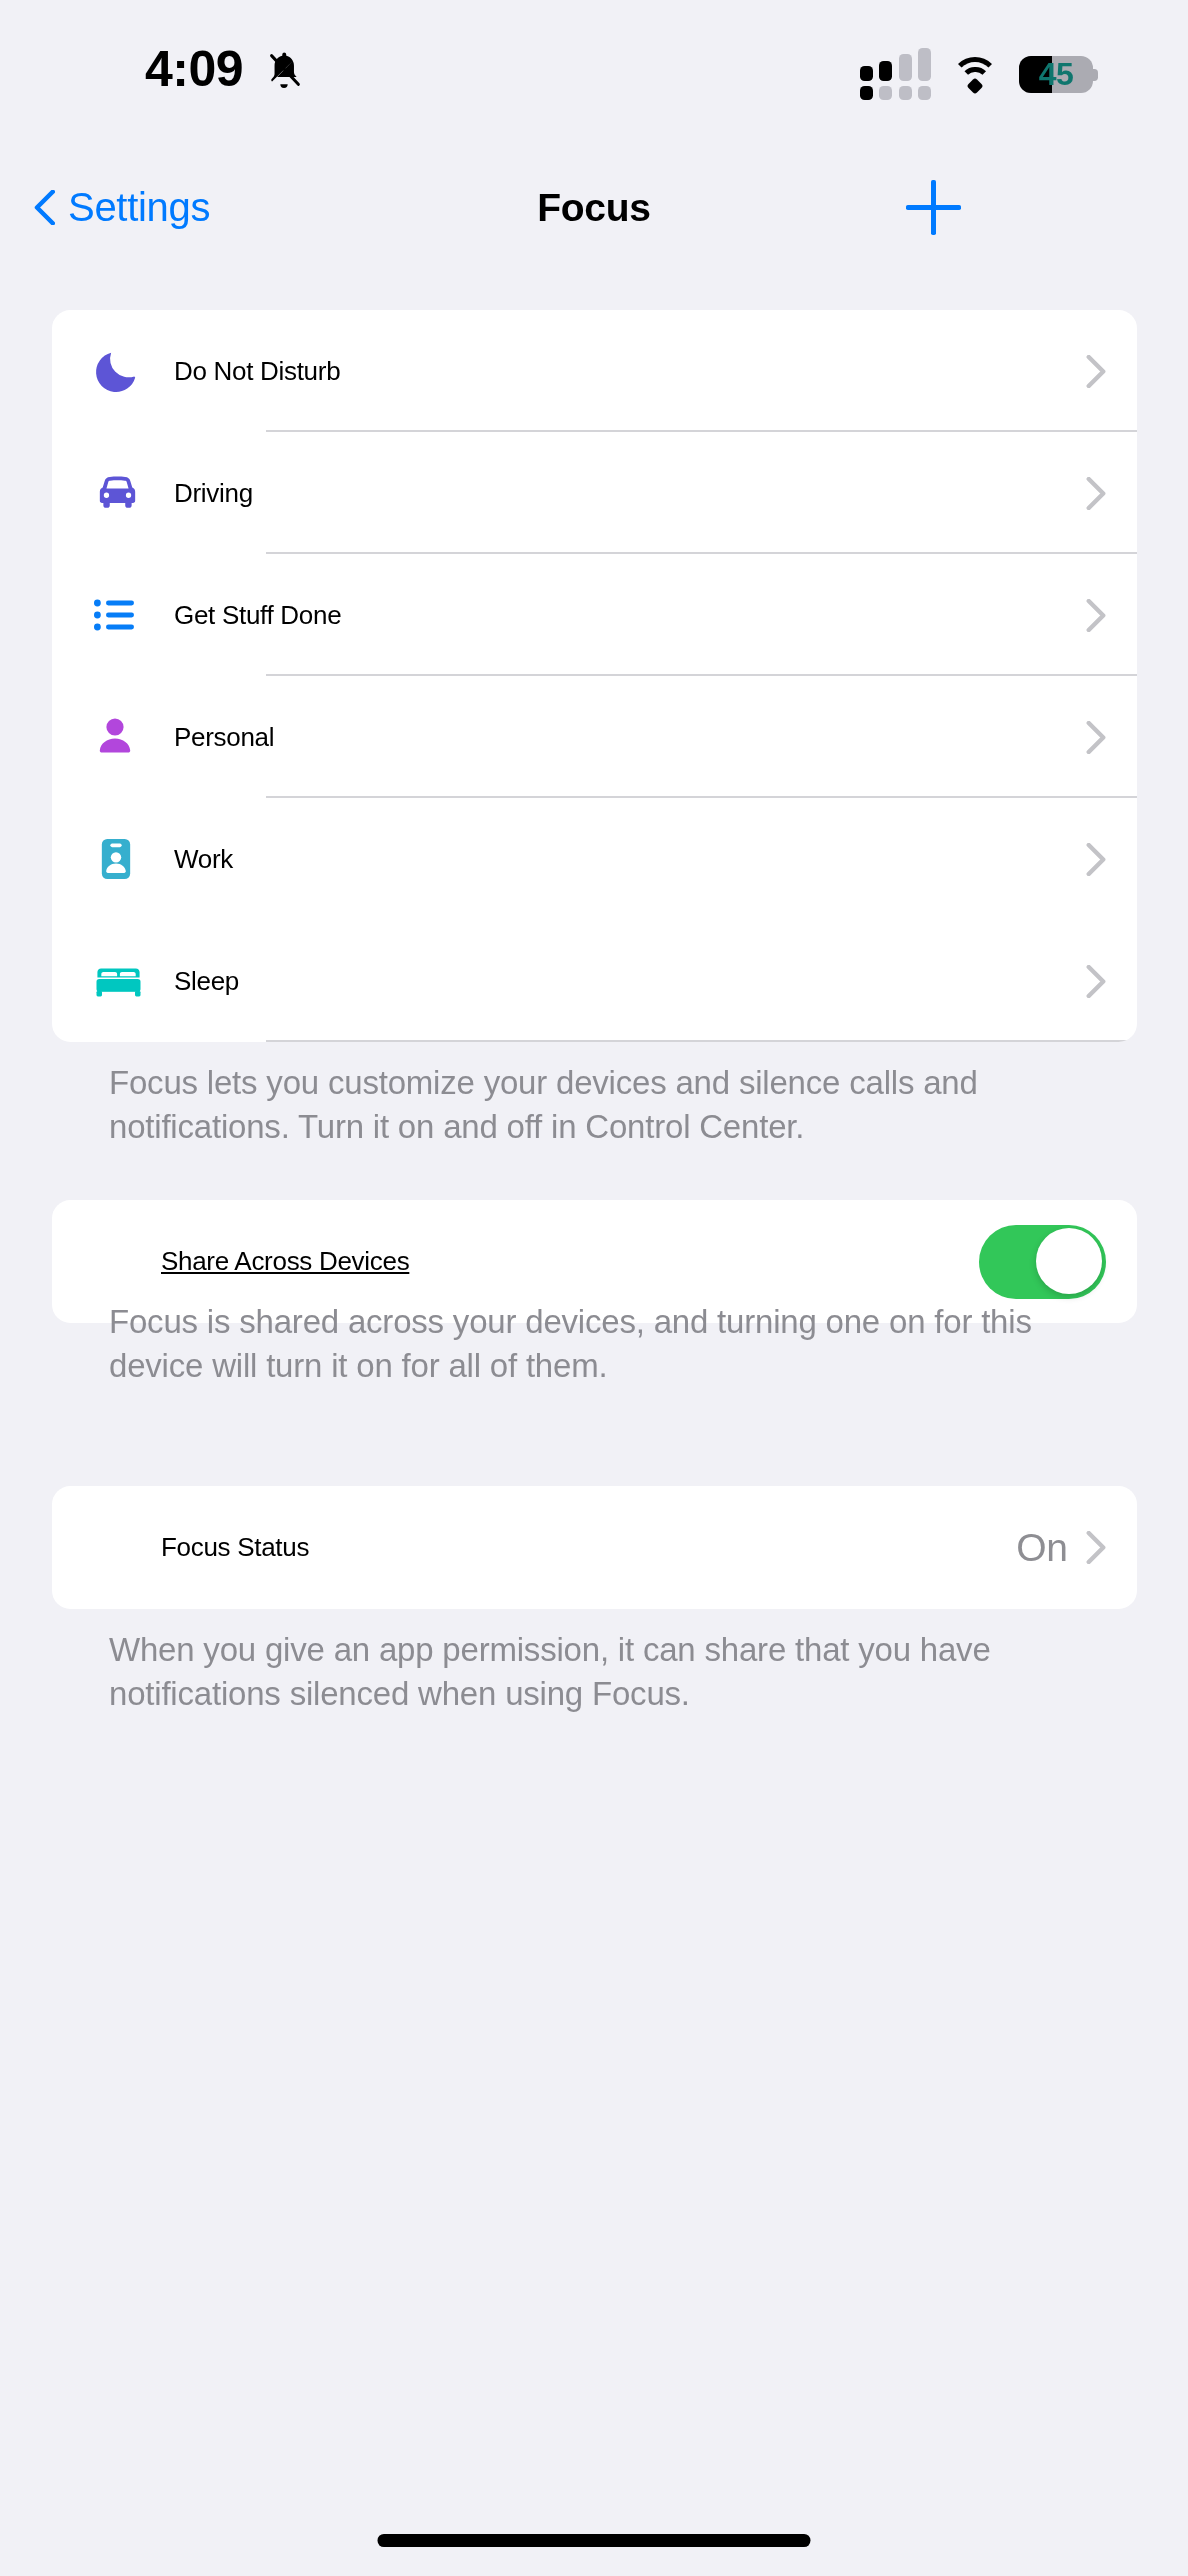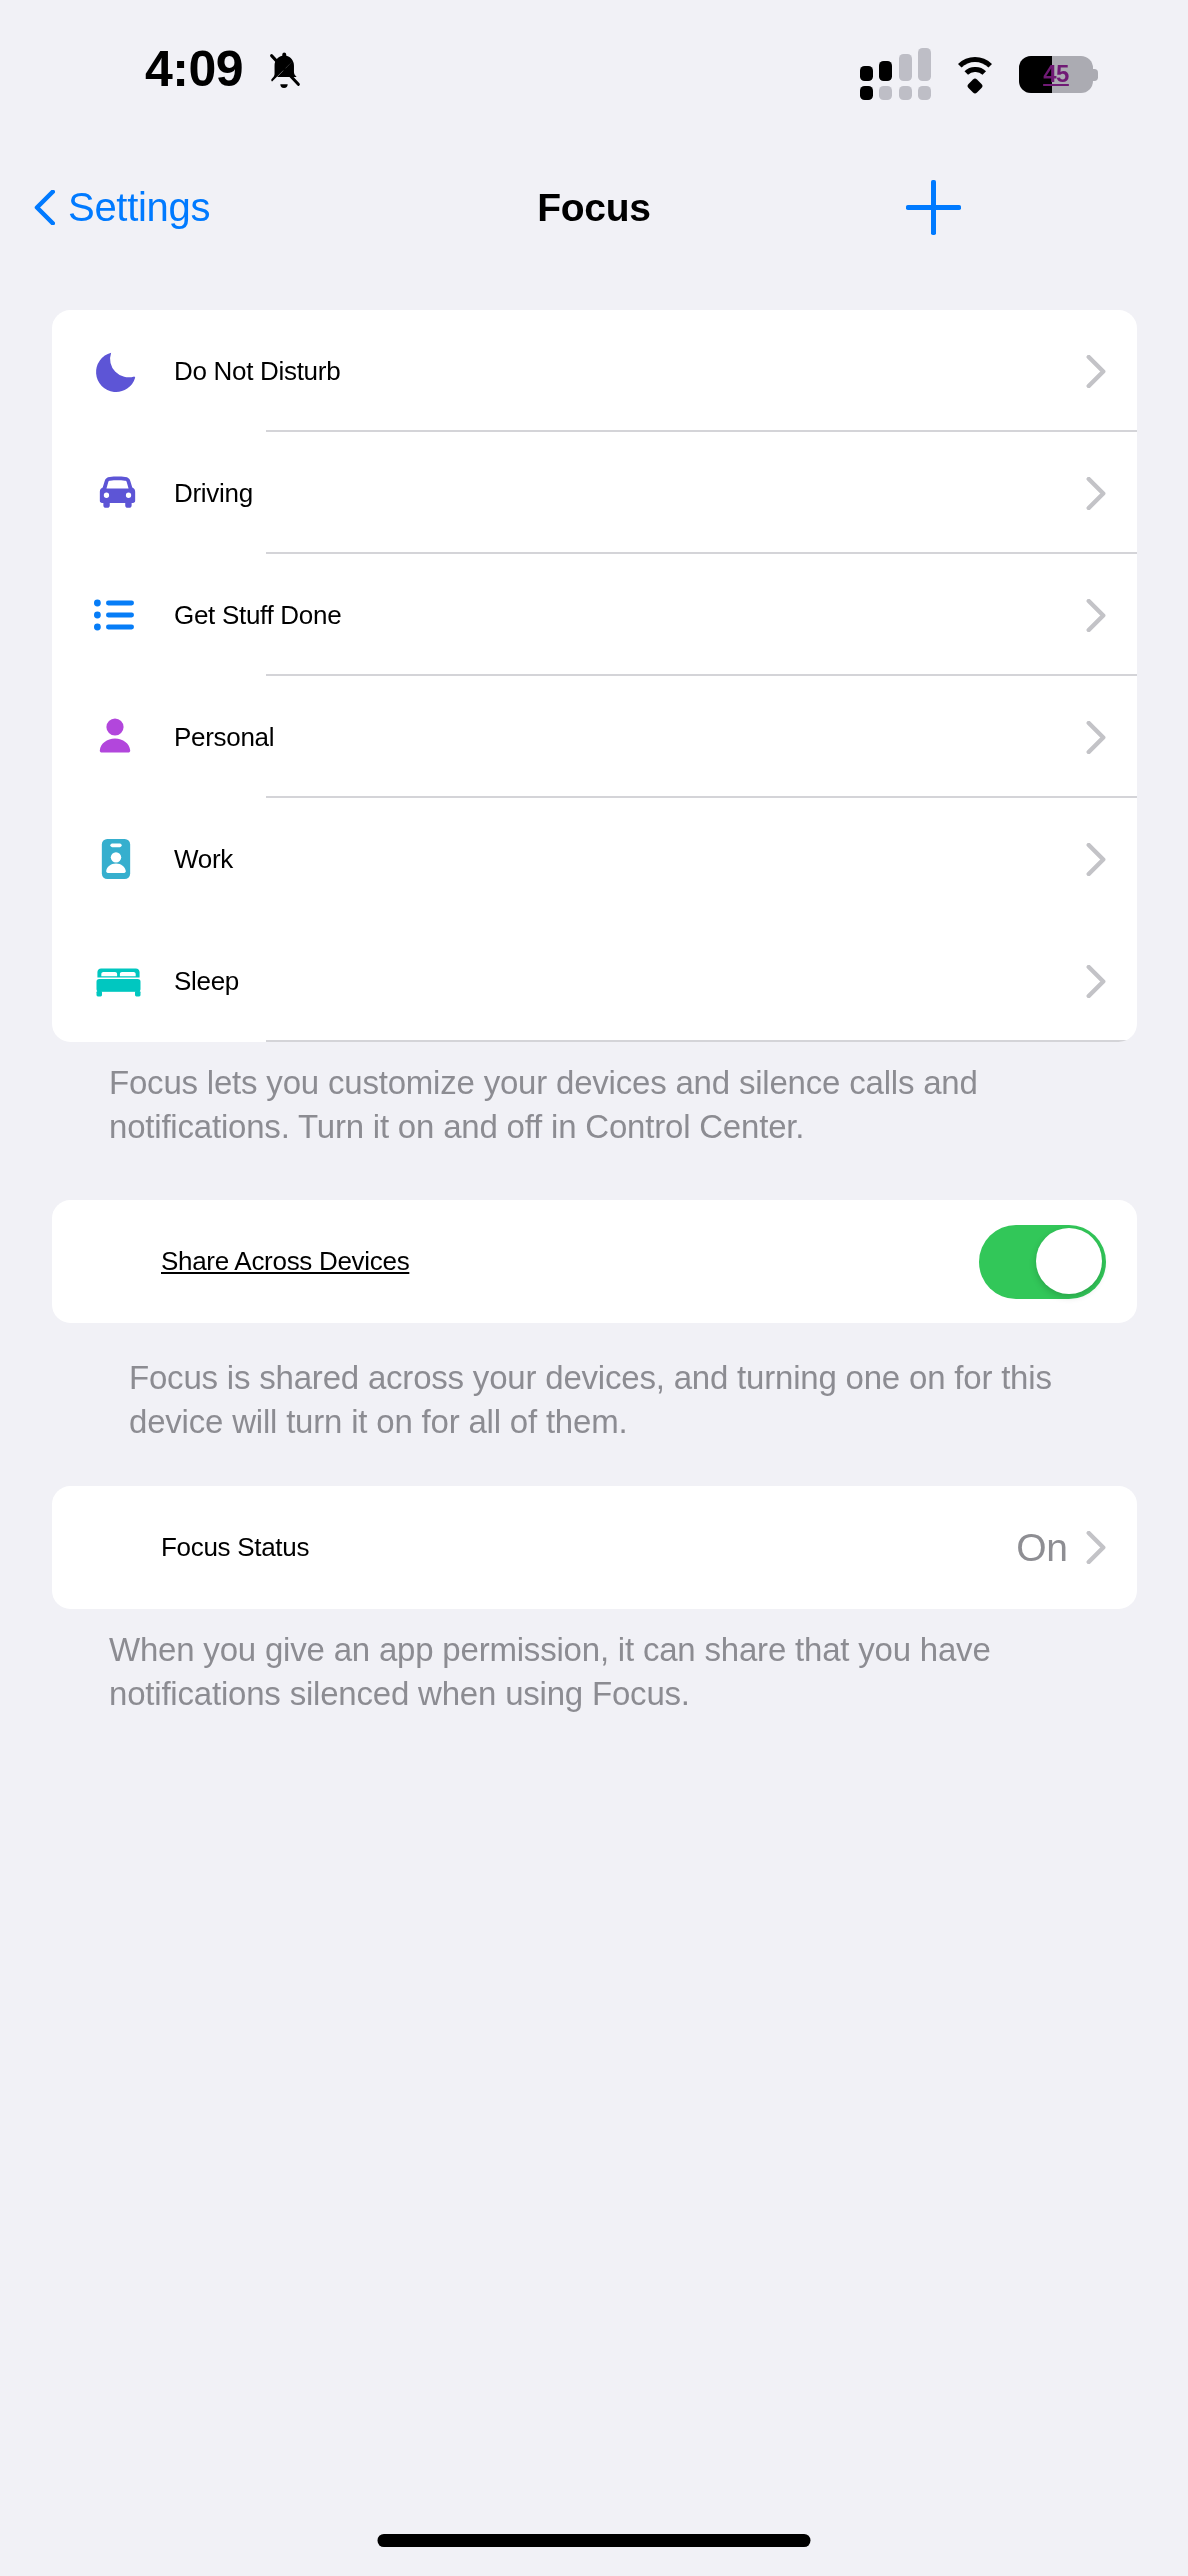--- a/index.html
+++ b/index.html
@@ -48,21 +48,21 @@
   .wifi .a2 { width:29.5px; height:29.5px; top:10px; }
   .wifi .dot { width:12px; height:12px; background:#000; border:0;
                border-radius:2.8px; top:23px; transform:translateX(-50%) rotate(45deg); }
 
   .battery { position:relative; width:79px; height:37px; }
   .batt-body { position:absolute; left:0; top:0; width:74px; height:37px;
                border-radius:12px; background:#ABABB2; overflow:hidden; }
   .batt-fill { position:absolute; left:0; top:0; height:100%; background:#000; }
   .batt-num { position:absolute; left:0; top:0; width:74px; height:37px;
               display:flex; align-items:center; justify-content:center;
-              font-size:24px; font-weight:600; color:#701a75; letter-spacing:-0.5px;text-decoration:underline; }
+              font-size:32px; font-weight:600; color:#0f766e; letter-spacing:-0.5px; }
   .batt-cap { position:absolute; right:0; top:13px; width:5.5px; height:12px;
               background:#ABABB2; border-radius:0 3.7px 3.7px 0; }
 
   
   .navbar { position:absolute; top:157px; left:0; width:1025px; height:101px; }
   .nav-back {
     position:absolute; left:33px; top:0; height:101px;
     display:flex; align-items:center; gap:13px;
     color:#007AFF; font-size:40px; letter-spacing:-0.3px;
   }
@@ -281,21 +281,21 @@
 
   <div class="card" style="top:1200px;">
     <div class="row" style="height:123px;">
       <div class="label" style="padding-left:70px;text-decoration:underline;">Share Across Devices</div>
       <div class="toggle">
         <div class="knob"></div>
       </div>
     </div>
   </div>
 
-  <div class="footer" style="top:1356px;margin-left:20px;">Focus is shared across your devices, and turning one on for this device will turn it on for all of them.</div>
+  <div class="footer" style="top:1300px;">Focus is shared across your devices, and turning one on for this device will turn it on for all of them.</div>
 
   <div class="card" style="top:1486px;">
     <div class="row" style="height:123px;">
       <div class="label" style="padding-left:70px;">Focus Status</div>
       <div class="value">On</div>
       <svg class="chev" viewBox="0 0 11 18">
         <path d="M1.5 1 9.5 9l-8 8" fill="none" stroke="#C3C3C7" stroke-width="2.4" stroke-linecap="round" stroke-linejoin="round"></path>
       </svg>
     </div>
   </div>

